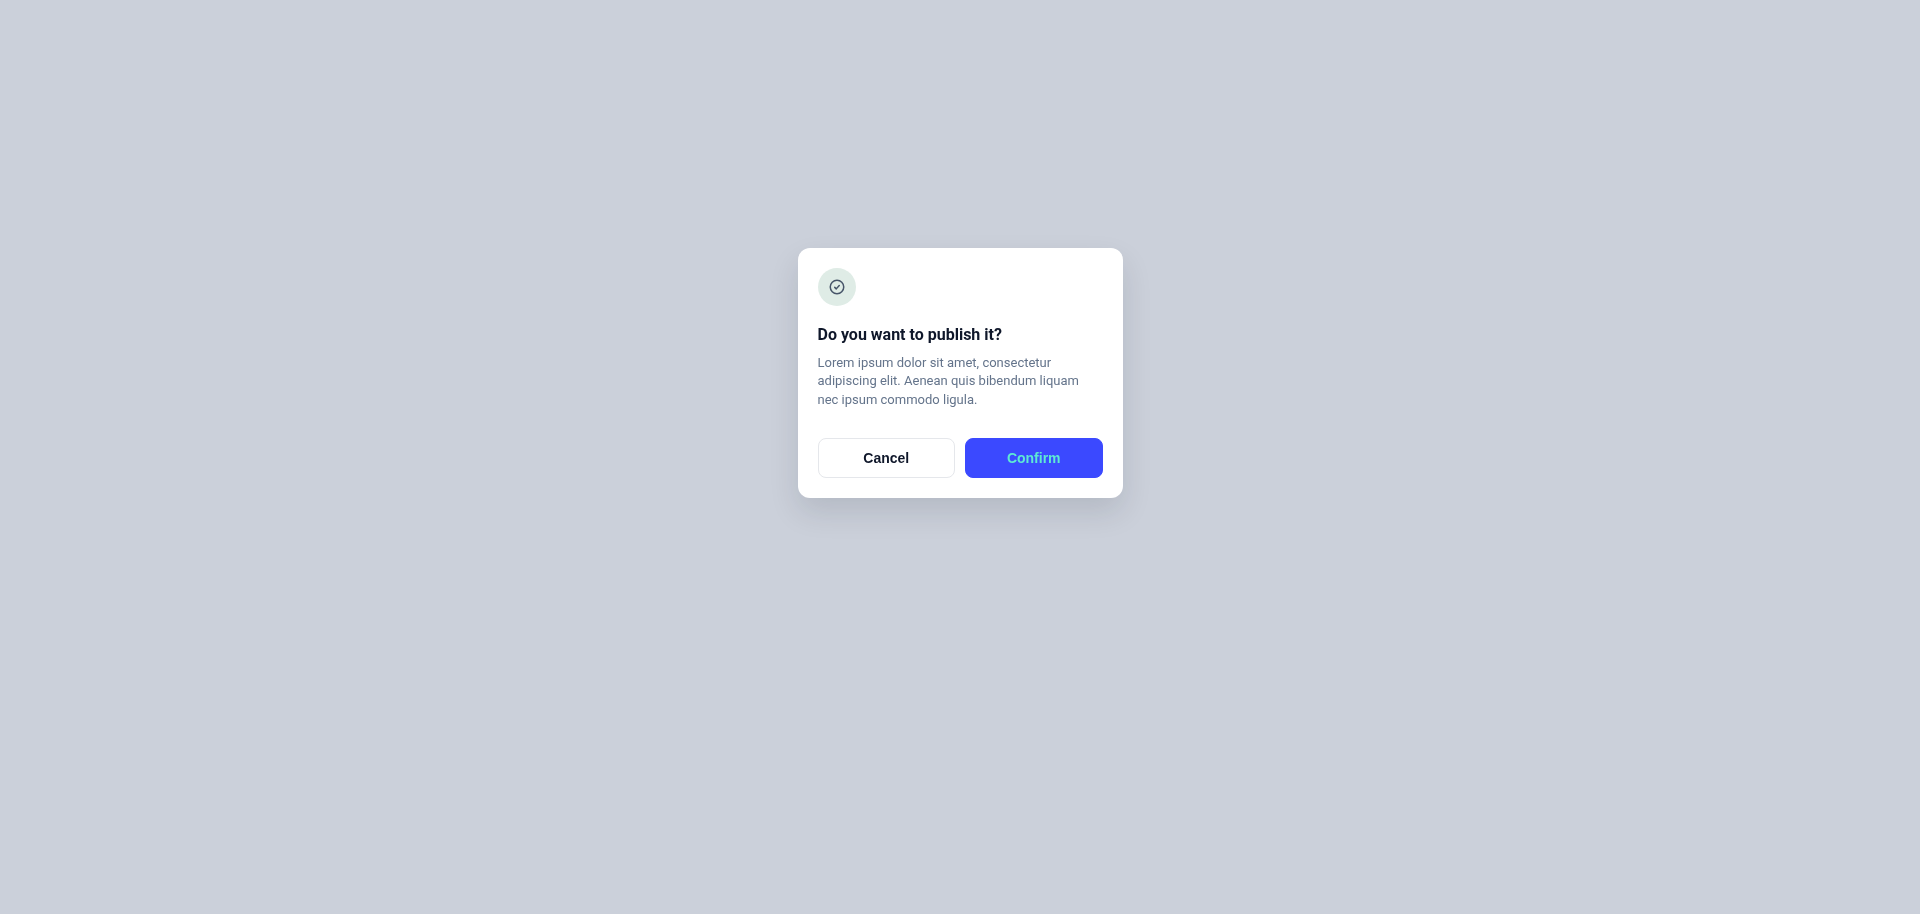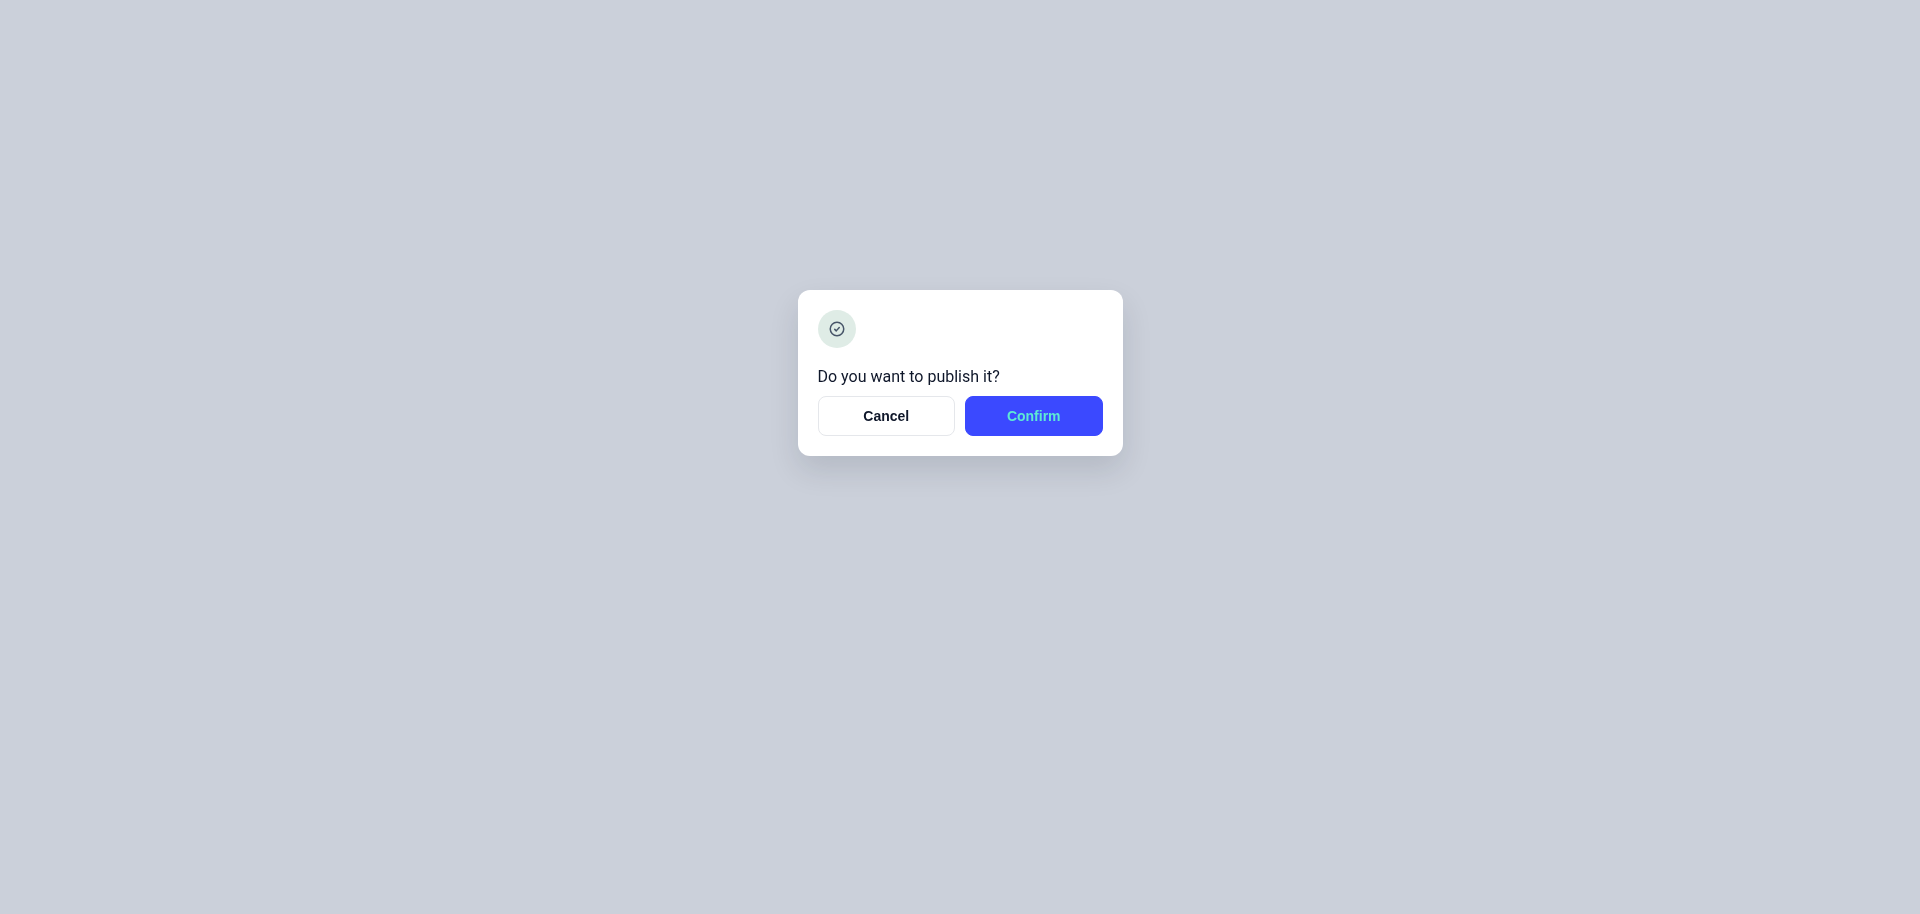--- a/index.html
+++ b/index.html
@@ -41,21 +41,21 @@
       margin-bottom: 18px;
     }
     .icon {
       width: 18px;
       height: 18px;
       color: #475569;
       display: block;
     }
     .modal-title {
       font-size: 16px;
-      font-weight: 400;
+      font-weight: 700;
       color: #0f172a;
       margin-bottom: 8px;
       line-height: 1.35;
     }
     .modal-desc {
       font-size: 13px;
       color: #64748b;
       line-height: 1.45;
       margin-bottom: 28px;
     }
@@ -96,20 +96,21 @@
       <span class="icon">
         <svg viewBox="0 0 24 24" fill="none" stroke="currentColor" stroke-width="2" stroke-linecap="round" stroke-linejoin="round">
           <circle cx="12" cy="12" r="9"></circle>
           <path d="M9 12.5l2 2 4-4.5"></path>
         </svg>
       </span>
     </div>
 
     <h2 class="modal-title">Do you want to publish it?</h2>
 
+    <p class="modal-desc">Lorem ipsum dolor sit amet, consectetur adipiscing elit. Aenean quis bibendum liquam nec ipsum commodo ligula.</p>
 
     <div class="actions">
       <button class="btn btn-cancel">Cancel</button>
       <button class="btn btn-confirm">Confirm</button>
     </div>
 
   </div>
 </div>
 
 </body></html>

